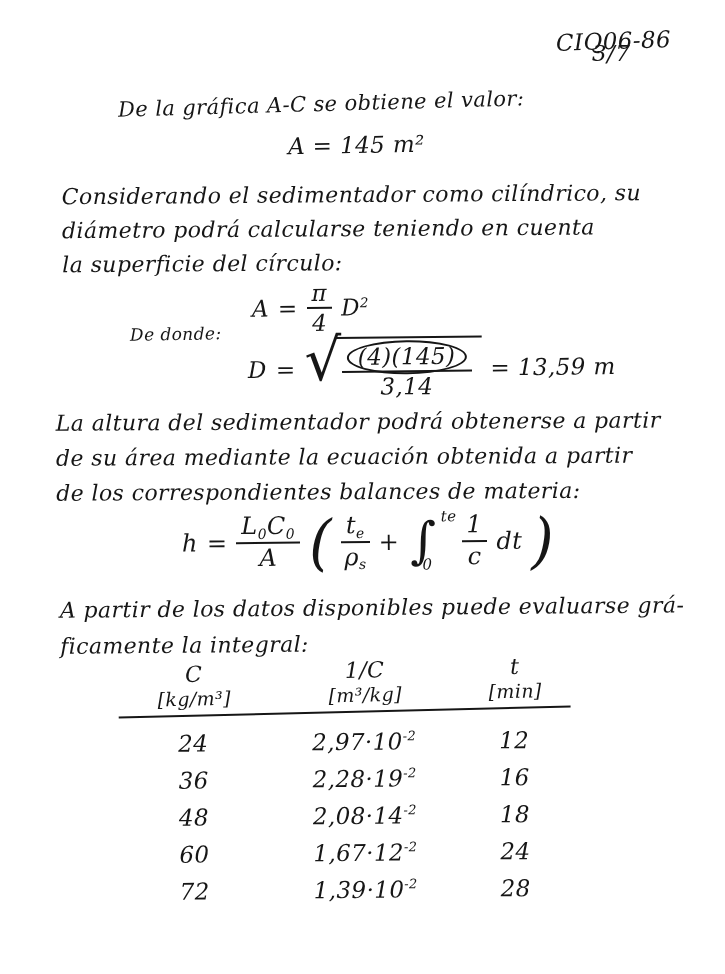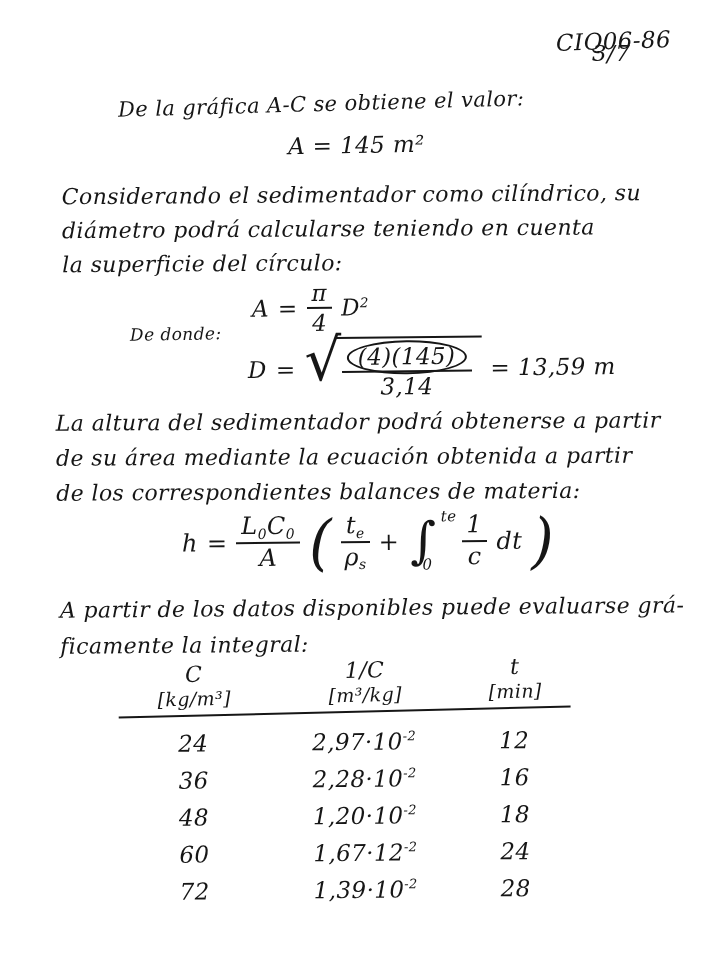--- a/index.html
+++ b/index.html
@@ -175,26 +175,26 @@
       </span>
     </div>
     <div class="t-body">
       <div class="t-row">
         <span class="t-col1">24</span>
         <span class="t-col2"><span>2,97·10</span><span class="expv">-2</span></span>
         <span class="t-col3">12</span>
       </div>
       <div class="t-row">
         <span class="t-col1">36</span>
-        <span class="t-col2"><span>2,28·10</span><span class="expv">-2</span></span>
+        <span class="t-col2"><span>2,28·19</span><span class="expv">-2</span></span>
         <span class="t-col3">16</span>
       </div>
       <div class="t-row">
         <span class="t-col1">48</span>
-        <span class="t-col2"><span>1,20·10</span><span class="expv">-2</span></span>
+        <span class="t-col2"><span>2,08·14</span><span class="expv">-2</span></span>
         <span class="t-col3">18</span>
       </div>
       <div class="t-row">
         <span class="t-col1">60</span>
         <span class="t-col2"><span>1,67·12</span><span class="expv">-2</span></span>
         <span class="t-col3">24</span>
       </div>
       <div class="t-row">
         <span class="t-col1">72</span>
         <span class="t-col2"><span>1,39·10</span><span class="expv">-2</span></span>

